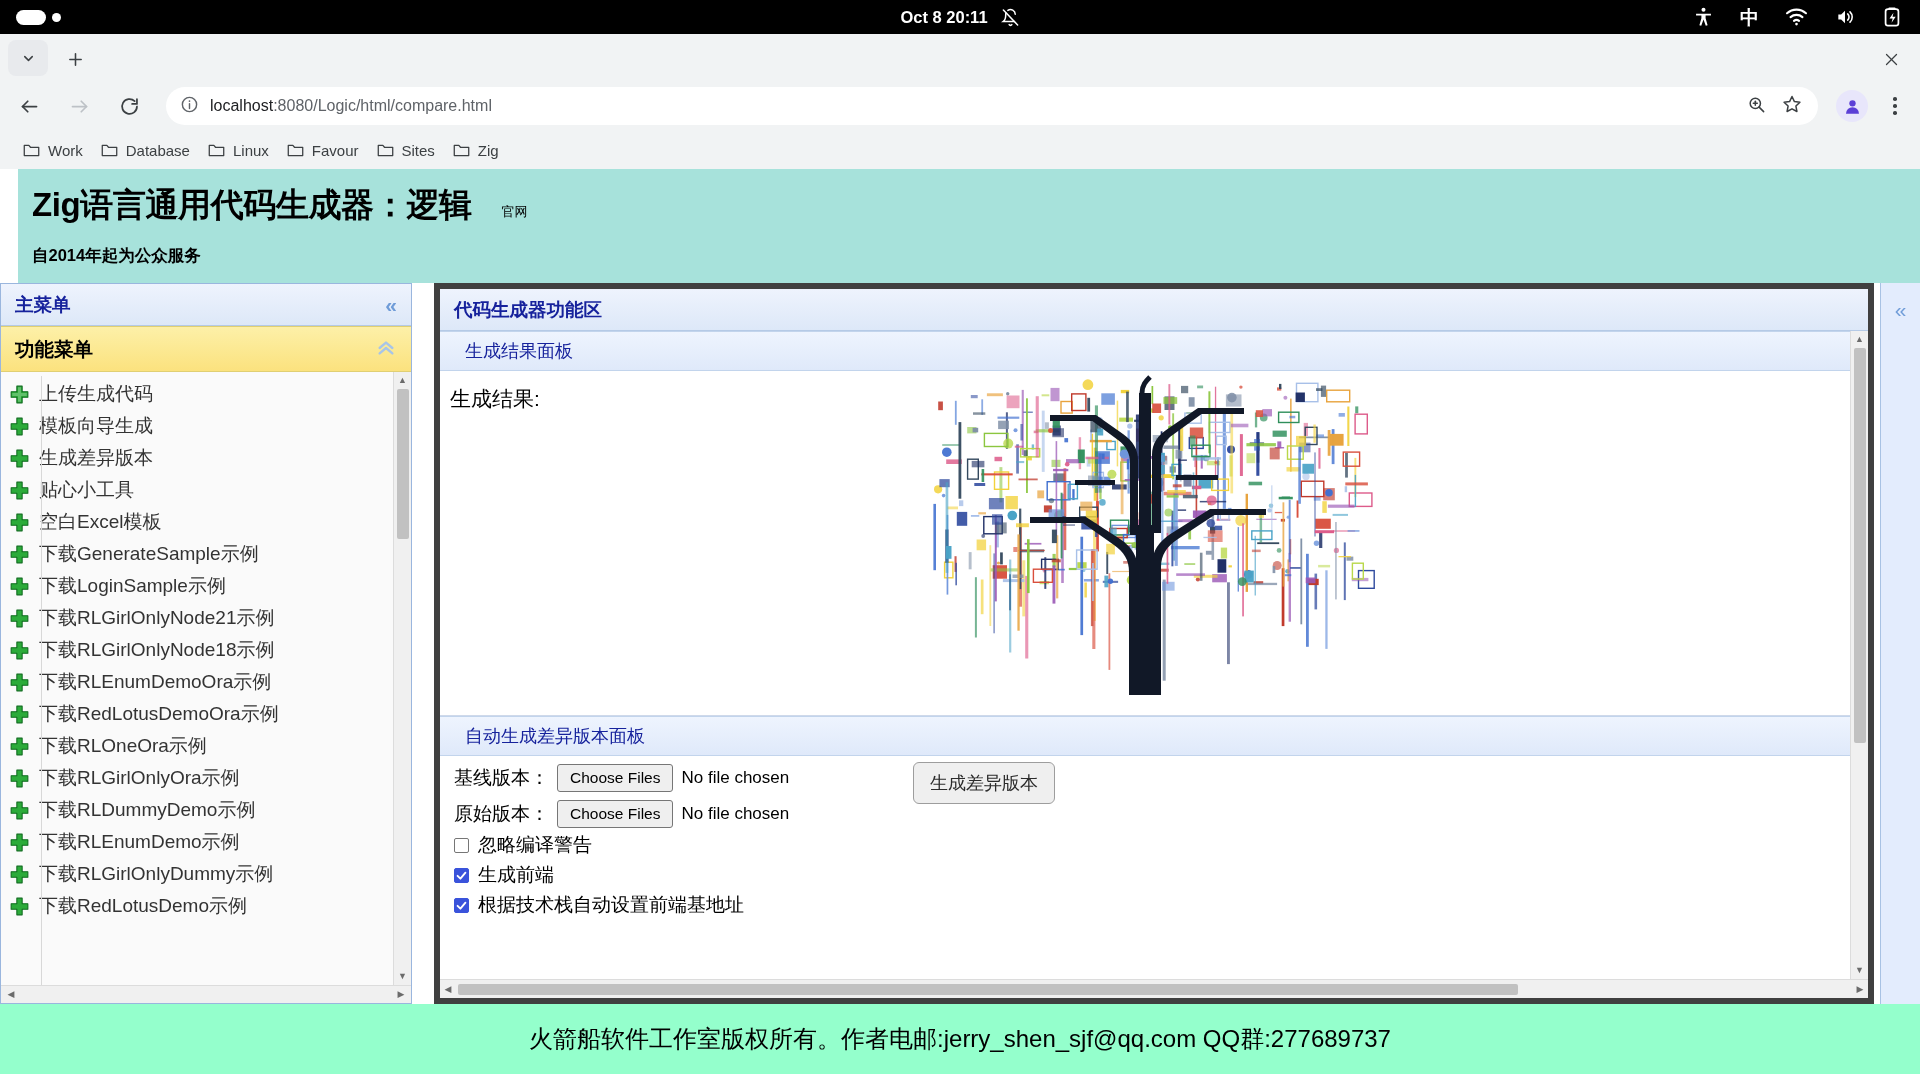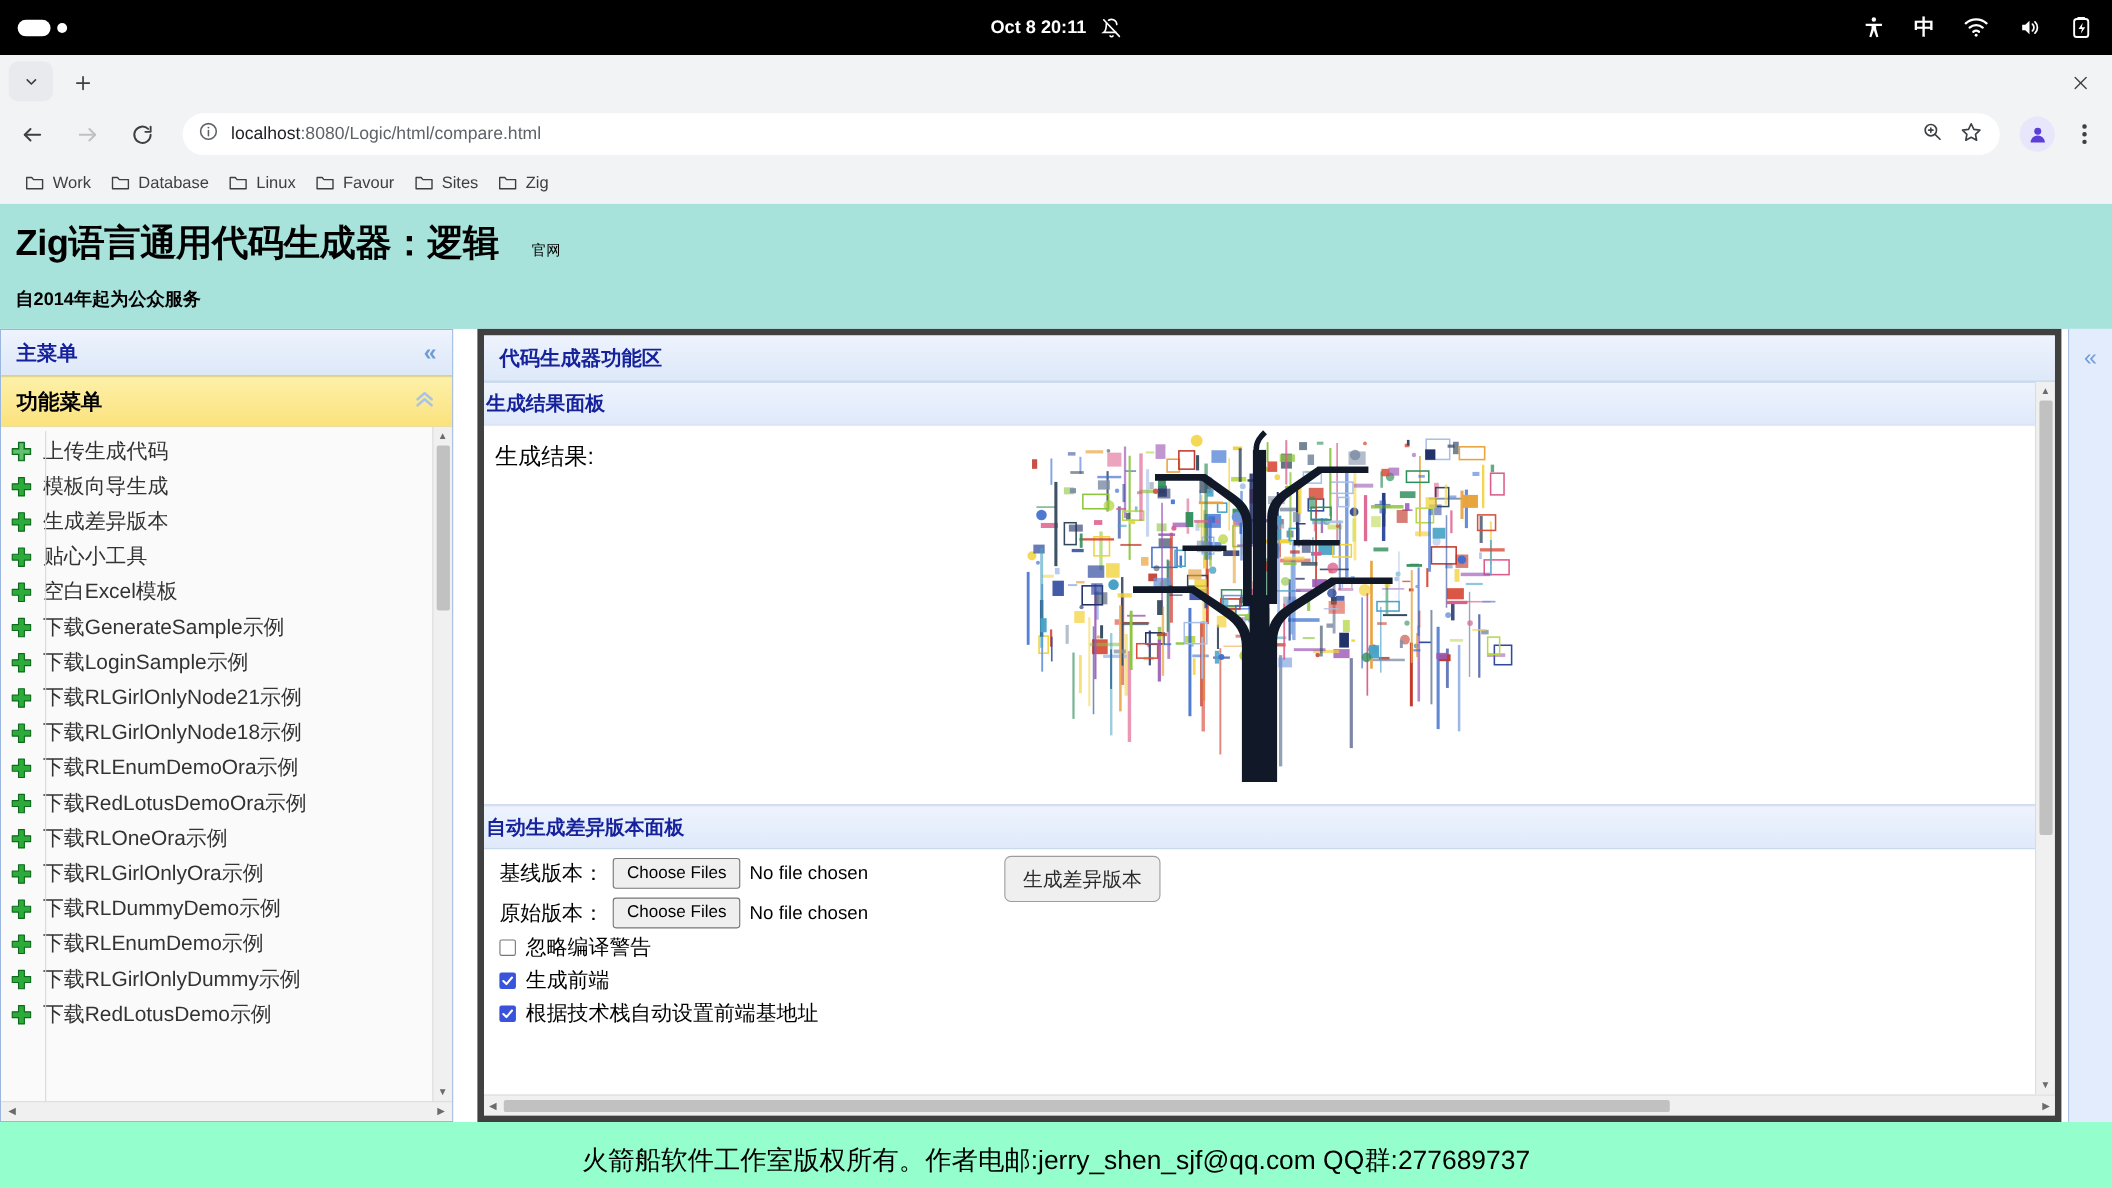--- a/index.html
+++ b/index.html
@@ -5,21 +5,21 @@
   * { box-sizing: border-box; margin: 0; padding: 0; }
   html, body {
     width: 1920px; height: 1080px;
     overflow: hidden;
     font-family: "Liberation Sans", "DejaVu Sans", sans-serif;
     background: #fff;
   }
 
   
   #os-bar {
-    height: 50px; background: #000; color: #fff;
+    height: 34px; background: #000; color: #fff;
     display: flex; align-items: center; position: relative;
   }
   .os-left { display: flex; align-items: center; gap: 6px; padding-left: 16px; }
   .pill { width: 30px; height: 15px; background: #fff; border-radius: 8px; }
   .dot-sm { width: 9px; height: 9px; background: #fff; border-radius: 50%; }
   .os-center {
     position: absolute; left: 0; right: 0; margin: 0 auto;
     display: flex; align-items: center; justify-content: center; gap: 13px;
     font-size: 16.5px; font-weight: bold; pointer-events: none;
   }
@@ -98,21 +98,21 @@
     padding: 5px 9px; border-radius: 6px;
     font-size: 15px; color: #3c4043; white-space: nowrap;
   }
 
   
   #page {
     height: 835px; display: flex; flex-direction: column;
     background: #fff; overflow: hidden;
   }
   #page-header {
-    background: #a7e2db; padding: 14px 0 16px 14px; flex: 0 0 auto;
+    background: #a7e2db; padding: 14px 0 16px 14px; flex: 0 0 auto; margin-left: 18px;
   }
   .site-title-row { display: flex; align-items: baseline; gap: 30px; }
   #site-title {
     font-size: 33px; font-weight: bold; color: #000;
     letter-spacing: -0.4px;
   }
   #site-link { font-size: 13px; color: #000; text-decoration: none; }
   #site-sub { font-size: 16.5px; font-weight: bold; color: #000; margin-top: 17px; }
 
   #body-row { flex: 1 1 auto; display: flex; min-height: 0; padding: 0 0 0 0; }
@@ -182,22 +182,22 @@
     display: flex; flex-direction: column; min-height: 0;
   }
   #main-scroll {
     flex: 1 1 auto; min-height: 0; display: flex; overflow: hidden;
   }
   #main-inner { flex: 1 1 auto; min-width: 0; display: flex; flex-direction: column; }
   .sub-head {
     background: linear-gradient(180deg,#eef4fe 0%,#dfe9fa 100%);
     border-bottom: 1px solid #c2d4ec; border-top: 1px solid #c2d4ec;
     height: 40px; flex: 0 0 40px;
-    display: flex; align-items: center; padding: 0 2px;
-    font-size: 18px; font-weight: bold; color: #16229c;
+    display: flex; align-items: center; padding: 0 25px;
+    font-size: 18px; font-weight: normal; color: #16229c;
   }
   #result-area {
     flex: 0 0 345px; position: relative; background: #fff;
     border-bottom: 1px solid #cfd9ea; overflow: hidden;
   }
   #result-label {
     position: absolute; left: 10px; top: 14px;
     font-size: 21px; color: #000;
   }
   #tree-wrap {

